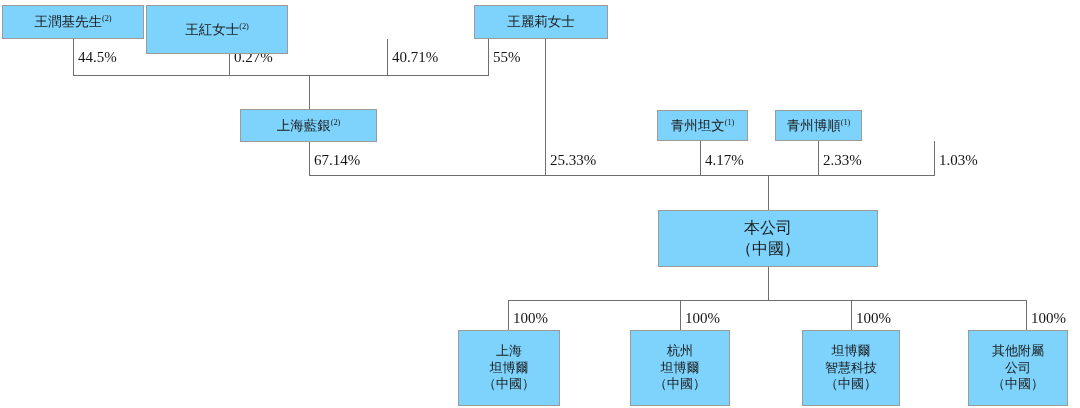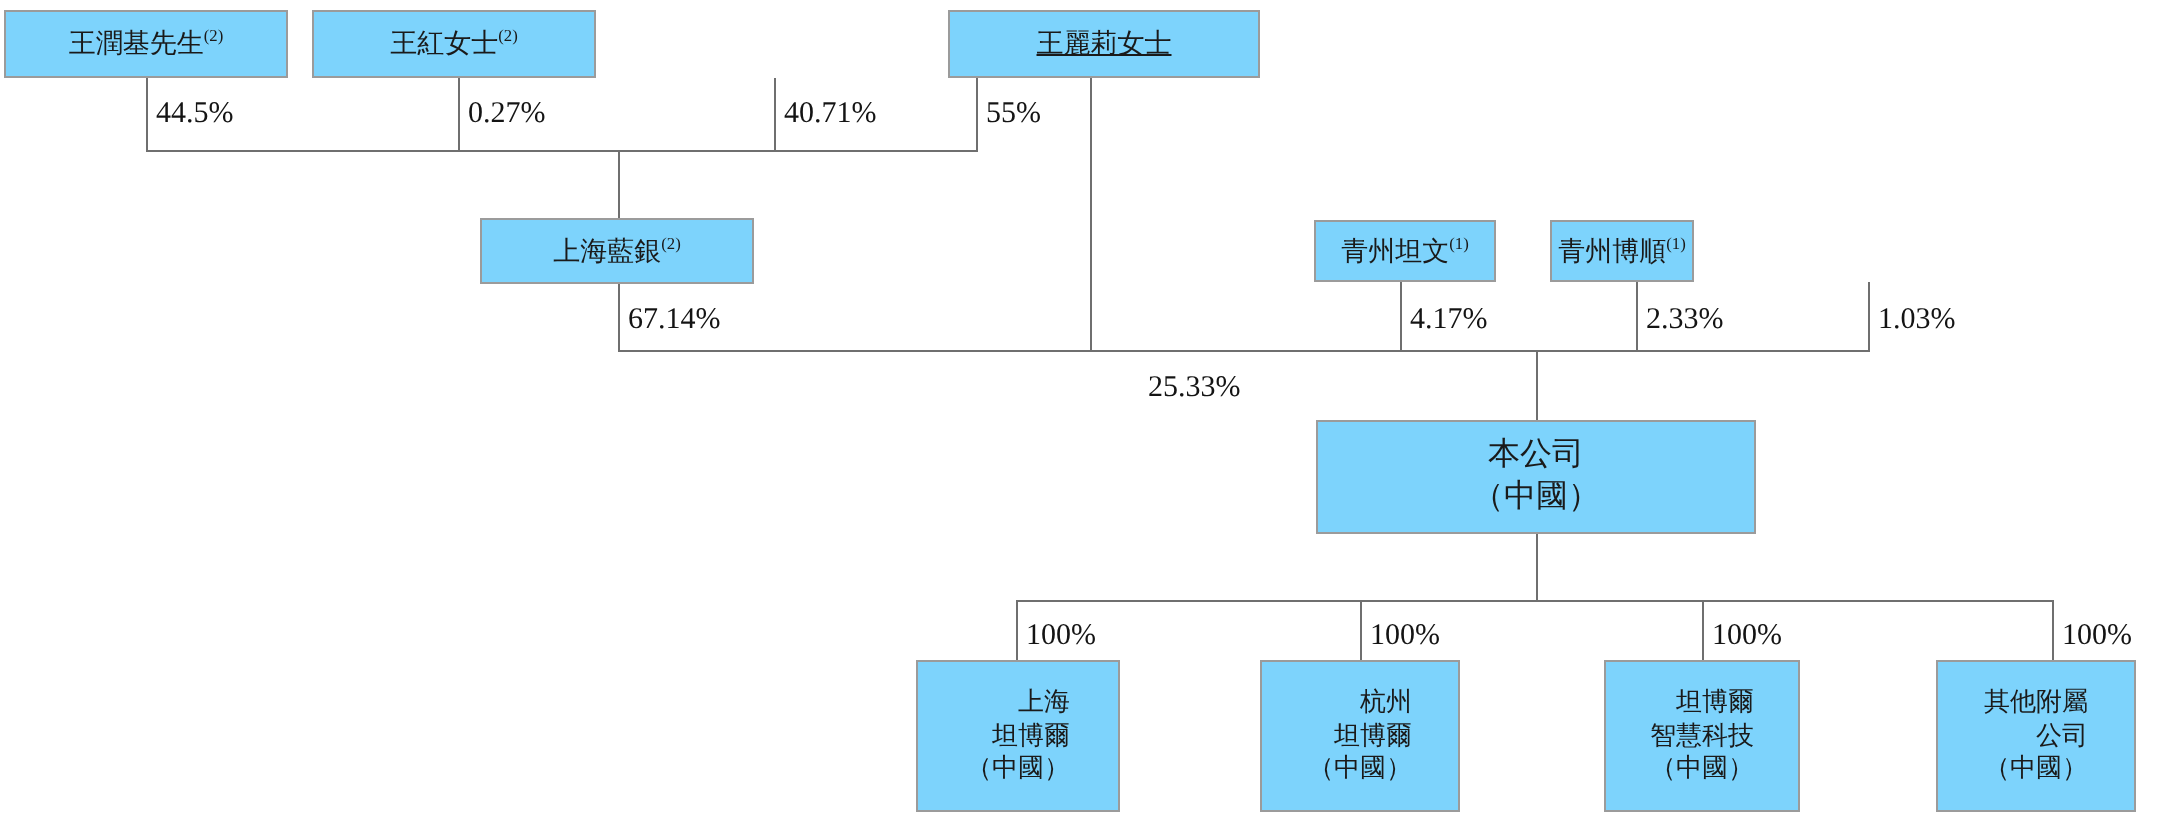--- a/index.html
+++ b/index.html
@@ -29,21 +29,21 @@
     z-index: 3;
   }
   .node-label {
     display: block;
     line-height: 1.28;
     white-space: pre-line;
   }
   .node-sm .node-label { font-size: 13.5px; }
   .node-md .node-label { font-size: 13.5px; }
   .node-main .node-label { font-size: 16px; }
-  .node-leaf .node-label { font-size: 13px; text-align: right; }
+  .node-leaf .node-label { font-size: 13px; }
   sup {
     font-size: 0.62em;
     vertical-align: super;
     line-height: 0;
   }
   .edge {
     position: absolute;
     background: #6f6f6f;
     z-index: 1;
   }
@@ -60,38 +60,38 @@
 </style>
 </head>
 <body>
 
 <div id="chart-root">
 
   <div class="node node-sm" style="left:2px; top:5px; width:142px; height:34px;">
     <span class="node-label"><span>王潤基先生</span><sup>(2)</sup></span>
   </div>
 
-  <div class="node node-sm" style="left:156px; top:5px; width:142px; height:34px;">
+  <div class="node node-sm" style="left:146px; top:5px; width:142px; height:49px;">
     <span class="node-label"><span>王紅女士</span><sup>(2)</sup></span>
   </div>
 
 
-  <div class="node node-sm" style="left:474px; top:5px; width:156px; height:34px;text-decoration:underline;">
+  <div class="node node-sm" style="left:474px; top:5px; width:134px; height:34px;">
     <span class="node-label"><span>王麗莉女士</span><sup></sup></span>
   </div>
 
   <div class="node node-md" style="left:240px; top:109px; width:137px; height:33px;">
     <span class="node-label"><span>上海藍銀</span><sup>(2)</sup></span>
   </div>
 
   <div class="node node-md" style="left:657px; top:110px; width:91px; height:31px;">
     <span class="node-label"><span>青州坦文</span><sup>(1)</sup></span>
   </div>
 
-  <div class="node node-md" style="left:775px; top:110px; width:72px; height:31px;align-items:center;">
+  <div class="node node-md" style="left:775px; top:110px; width:87px; height:31px;align-items:center;">
     <span class="node-label"><span>青州博順</span><sup>(1)</sup></span>
   </div>
 
 
   <div class="node node-main" style="left:658px; top:210px; width:220px; height:57px;">
     <span class="node-label">本公司
 （中國）</span>
   </div>
 
   <div class="node node-leaf" style="left:458px; top:330px; width:102px; height:76px;">
@@ -145,21 +145,21 @@
   <div class="edge edge-v" style="left:680px;  top:300px; height:30px;"></div>
   <div class="edge edge-v" style="left:851px;  top:300px; height:30px;"></div>
   <div class="edge edge-v" style="left:1026px; top:300px; height:30px;"></div>
 
   <div class="pct" style="left:78px;  top:49px;">44.5%</div>
   <div class="pct" style="left:234px; top:49px;">0.27%</div>
   <div class="pct" style="left:392px; top:49px;">40.71%</div>
   <div class="pct" style="left:493px; top:49px;">55%</div>
 
   <div class="pct" style="left:314px; top:152px;">67.14%</div>
-  <div class="pct" style="left:574px; top:152px;margin-top:34px;">25.33%</div>
+  <div class="pct" style="left:550px; top:152px;">25.33%</div>
   <div class="pct" style="left:705px; top:152px;text-align:right;">4.17%</div>
   <div class="pct" style="left:823px; top:152px;">2.33%</div>
   <div class="pct" style="left:939px; top:152px;">1.03%</div>
 
   <div class="pct" style="left:513px;  top:310px;">100%</div>
   <div class="pct" style="left:685px;  top:310px;">100%</div>
   <div class="pct" style="left:856px;  top:310px;">100%</div>
   <div class="pct" style="left:1031px; top:310px;">100%</div>
 
 </div>

